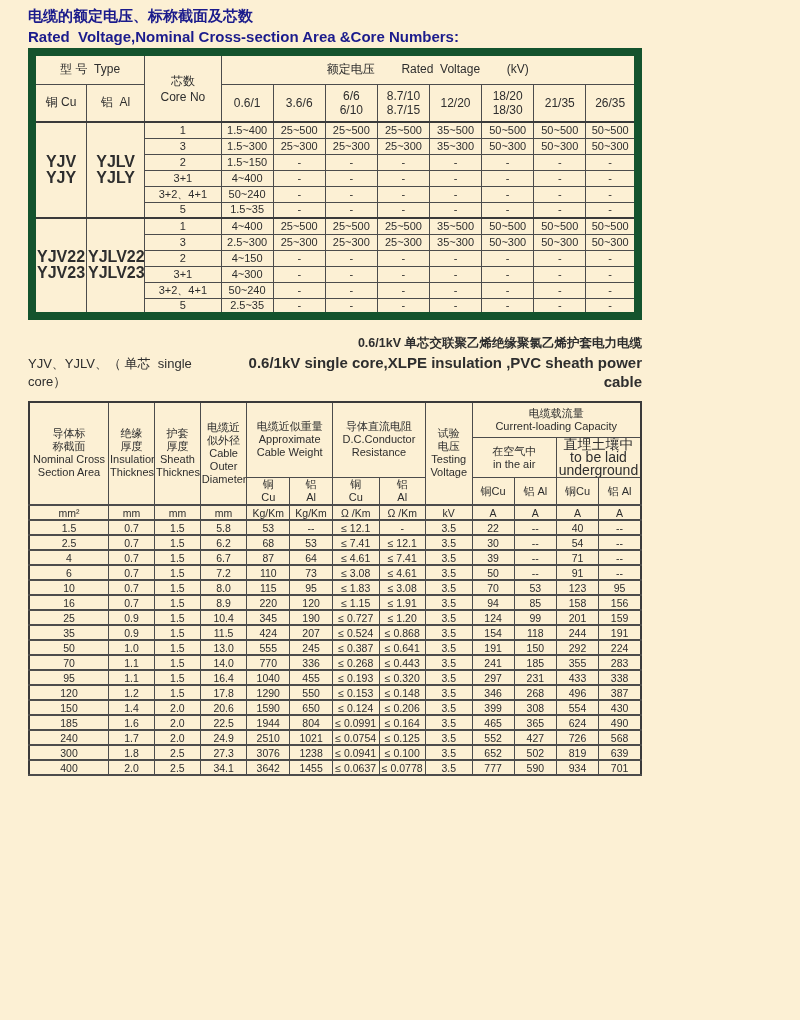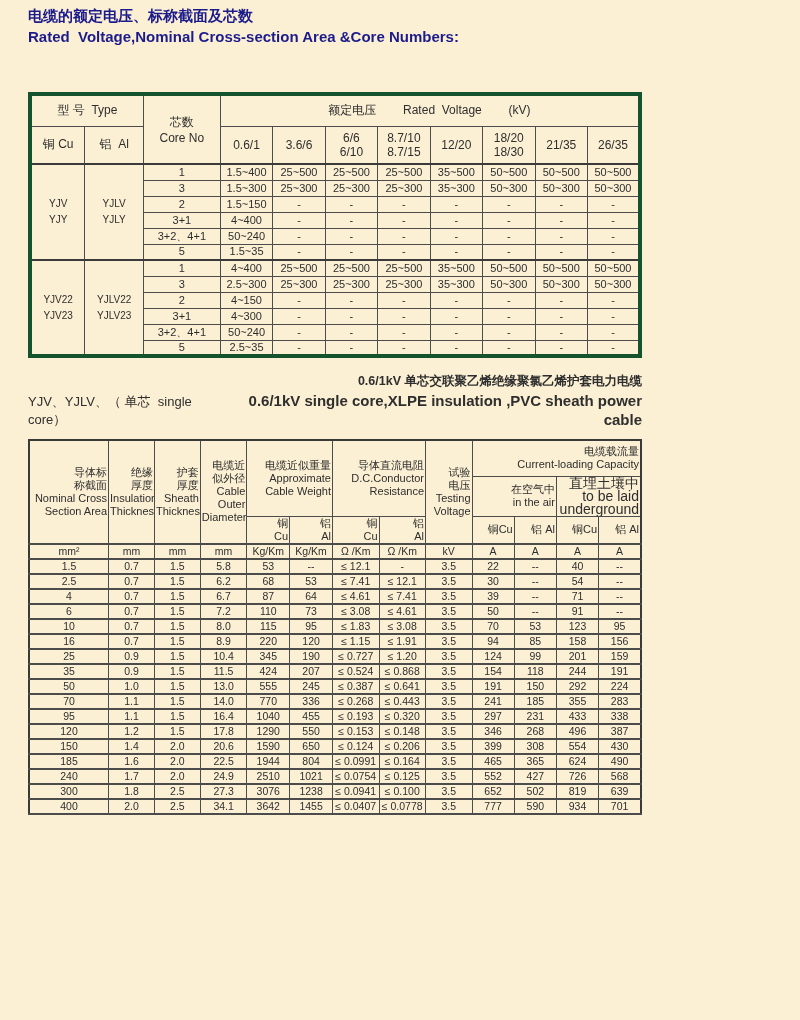--- a/index.html
+++ b/index.html
@@ -22,41 +22,41 @@
   }
 
   table { border-collapse: collapse; table-layout: fixed; width: 100%; }
   th, td {
     text-align: center; vertical-align: middle;
     white-space: pre-wrap; font-weight: normal;
     padding: 0 1px; overflow: hidden;
   }
 
   
-  .t1 { margin-top: 44px; border: 4px solid #14532d; }
+  .t1 { border: 8px solid #14532d; }
   .t1 th, .t1 td { border: 1px solid #4c4c4c; }
   .t1 thead { border-bottom: 2px solid #3a3a3a; }
   .t1 thead tr.h1 th { height: 32px; font-size: 12px; }
   .t1 thead tr.h2 th { height: 38px; font-size: 12px; }
   .t1 tbody td { height: 16px; font-size: 11px; line-height: 13px; }
-  .t1 tbody td.type-cell { font-size: 10px; line-height: 16px; }
+  .t1 tbody td.type-cell { font-size: 16px; line-height: 16px; font-weight: bold; }
   .t1 tbody tr.group-start td { border-top: 2px solid #3a3a3a; }
 
   
   .sec2-head { margin-top: 54px; }
   .sec2-sub { margin-top: 14px; display: flex; justify-content: space-between; align-items: flex-end; }
   .sub-left { font-size: 13px; line-height: 18px; white-space: pre-wrap; }
   .sub-right { text-align: right; }
   .sub-right-zh { font-size: 12.5px; font-weight: bold; line-height: 19px; white-space: pre-wrap; }
   .sub-right-en { font-size: 15px; font-weight: bold; line-height: 19px; white-space: pre-wrap; }
 
   
   .t2 { margin-top: 10px; border: 2px solid #3a3a3a; }
   .t2 th, .t2 td { border: 1px solid #4c4c4c; }
-  .t2 thead th { font-size: 11px; line-height: 13px; text-align: right; }
+  .t2 thead th { font-size: 11px; line-height: 13px; }
   .t2 thead { border-bottom: 2px solid #3a3a3a; }
   .t2 thead tr.h1 th { height: 36px; }
   .t2 thead tr.h2 th { height: 40px; }
   .t2 thead tr.h3 th { height: 26px; }
   .t2 th.small-en { font-size: 14px; }
   .t2 tbody td {
     height: 15px; font-size: 10.5px; line-height: 12px;
     border-top-width: 2px; border-bottom-width: 2px;
   }
 </style>
@@ -586,21 +586,21 @@
           <td>819</td>
           <td>639</td>
         </tr>
         <tr>
           <td>400</td>
           <td>2.0</td>
           <td>2.5</td>
           <td>34.1</td>
           <td>3642</td>
           <td>1455</td>
-          <td>≤ 0.0407</td>
+          <td>≤ 0.0637</td>
           <td>≤ 0.0778</td>
           <td>3.5</td>
           <td>777</td>
           <td>590</td>
           <td>934</td>
           <td>701</td>
         </tr>
       </tbody>
   </table>
 

